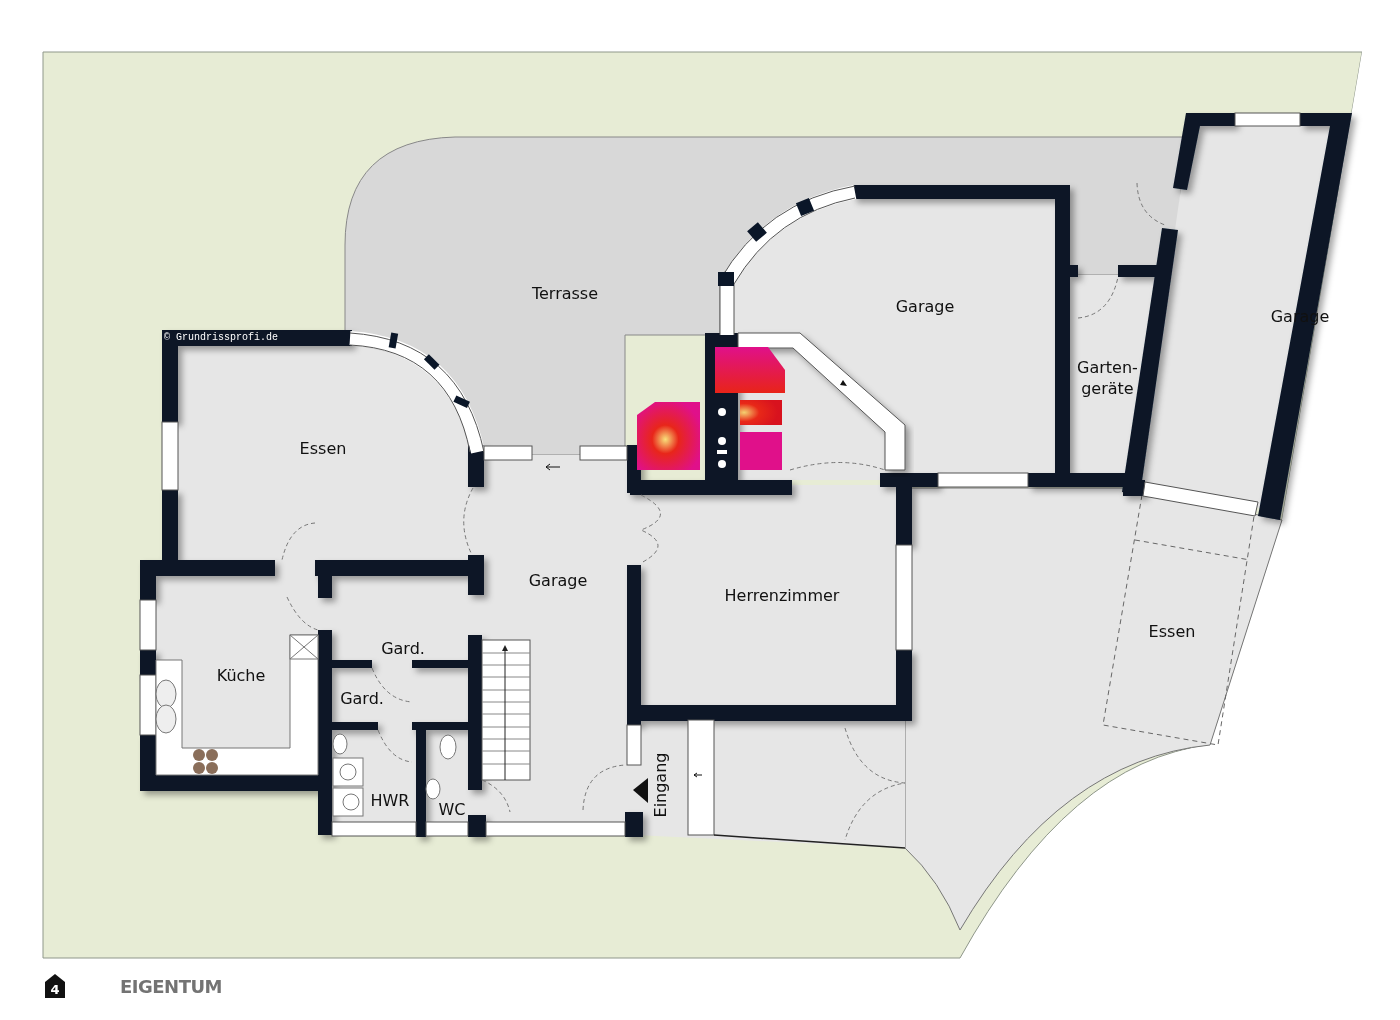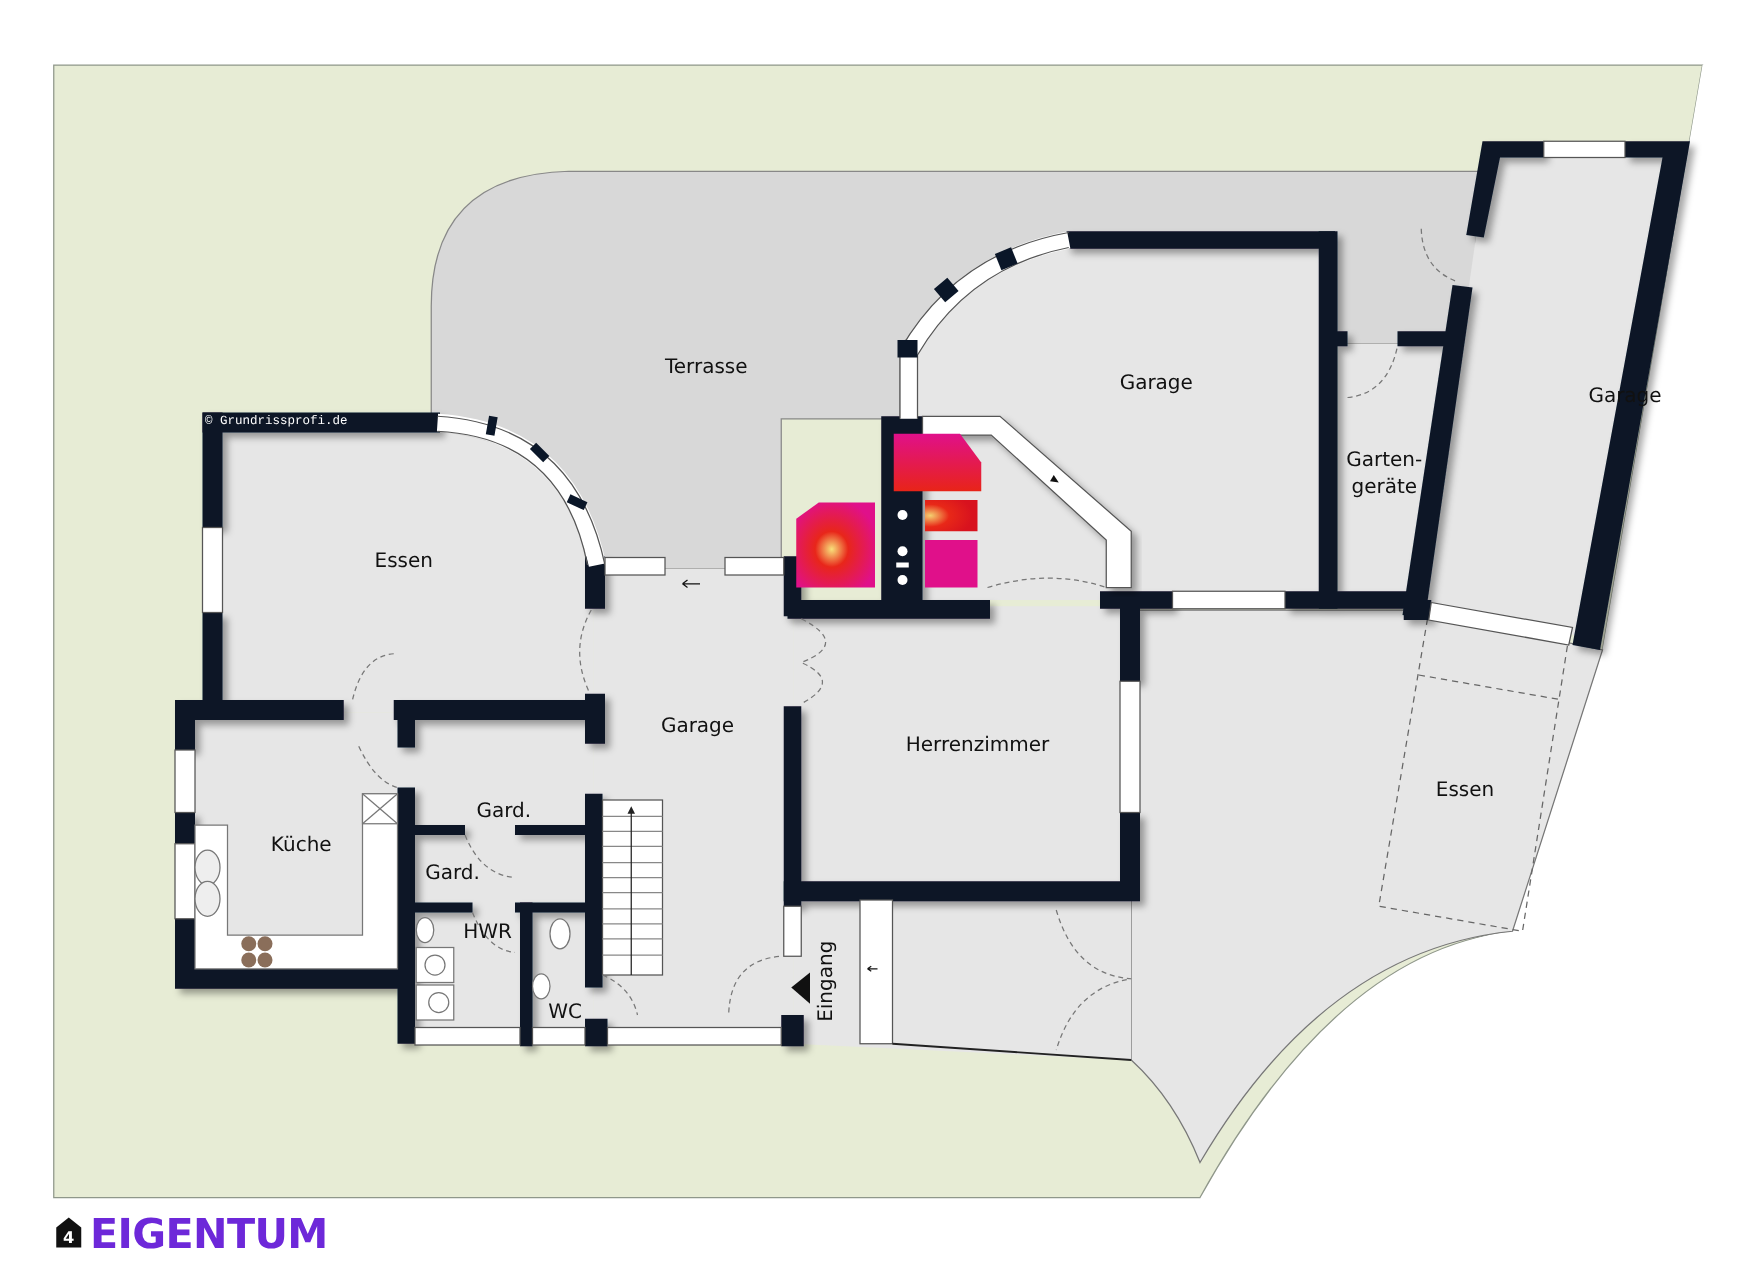--- a/index.html
+++ b/index.html
@@ -4,21 +4,21 @@
 <style>
   html, body { margin:0; padding:0; background:#ffffff; }
   body { width:1400px; height:1020px; position:relative; overflow:hidden; font-family:"Liberation Sans", "DejaVu Sans", sans-serif; }
   #plan { position:absolute; left:0; top:0; width:1400px; height:1020px; }
   .room-label { position:absolute; font-family:"DejaVu Sans", sans-serif; font-size:16px; color:#111; white-space:nowrap; transform:translate(-50%,-50%); }
   .room-label.multi { white-space:pre; text-align:center; line-height:21px; transform:none; }
   .copyright { position:absolute; left:164px; top:332px; font-size:10px; color:#ffffff; font-family:Liberation Mono, monospace; }
   .eingang { position:absolute; left:660px; top:785px; font-size:16px; color:#111; transform:translate(-50%,-50%) rotate(-90deg); font-family:"DejaVu Sans", sans-serif; }
   .logo { position:absolute; left:44px; top:972px; height:28px; display:flex; align-items:center; gap:6px; }
   .logo-icon { width:22px; height:26px; }
-  .logo-text { font-family:"DejaVu Sans", sans-serif; font-weight:bold; font-size:33px; color:#6d28d9; letter-spacing:-0.5px; }
+  .logo-text { font-family:"DejaVu Sans", sans-serif; font-weight:bold; font-size:18px; color:#737373; letter-spacing:-0.5px;margin-left:48px; }
 </style>
 </head>
 <body>
 
 <svg id="plan" viewBox="0 0 1400 1020" xmlns="http://www.w3.org/2000/svg">
   <defs>
     <radialGradient id="heat1" cx="0.45" cy="0.55" r="0.6">
       <stop offset="0" stop-color="#f8e07a"></stop>
       <stop offset="0.35" stop-color="#e8261a"></stop>
       <stop offset="1" stop-color="#e0108a"></stop>
@@ -243,21 +243,21 @@
 <div class="room-label" style="left:1300px;top:316px">Garage</div>
 <div class="room-label multi" style="left:1077px;top:357px">Garten-
 geräte</div>
 <div class="room-label" style="left:323px;top:448px">Essen</div>
 <div class="room-label" style="left:558px;top:580px">Garage</div>
 <div class="room-label" style="left:782px;top:595px">Herrenzimmer</div>
 <div class="room-label" style="left:1172px;top:631px">Essen</div>
 <div class="room-label" style="left:403px;top:648px">Gard.</div>
 <div class="room-label" style="left:241px;top:675px">Küche</div>
 <div class="room-label" style="left:362px;top:698px">Gard.</div>
-<div class="room-label" style="left:390px;top:745px">HWR</div>
+<div class="room-label" style="left:390px;top:800px">HWR</div>
 <div class="room-label" style="left:452px;top:809px">WC</div>
 
 <div class="eingang">Eingang</div>
 
 <div class="logo">
   <svg class="logo-icon" viewBox="0 0 22 26">
     <path d="M1,9 L11,1 L21,9 L21,25 L1,25 Z" fill="#111"></path>
     <text x="11" y="21" font-size="13" font-weight="bold" fill="#fff" text-anchor="middle" font-family="DejaVu Sans, sans-serif">4</text>
   </svg>
   <span class="logo-text">EIGENTUM</span>

